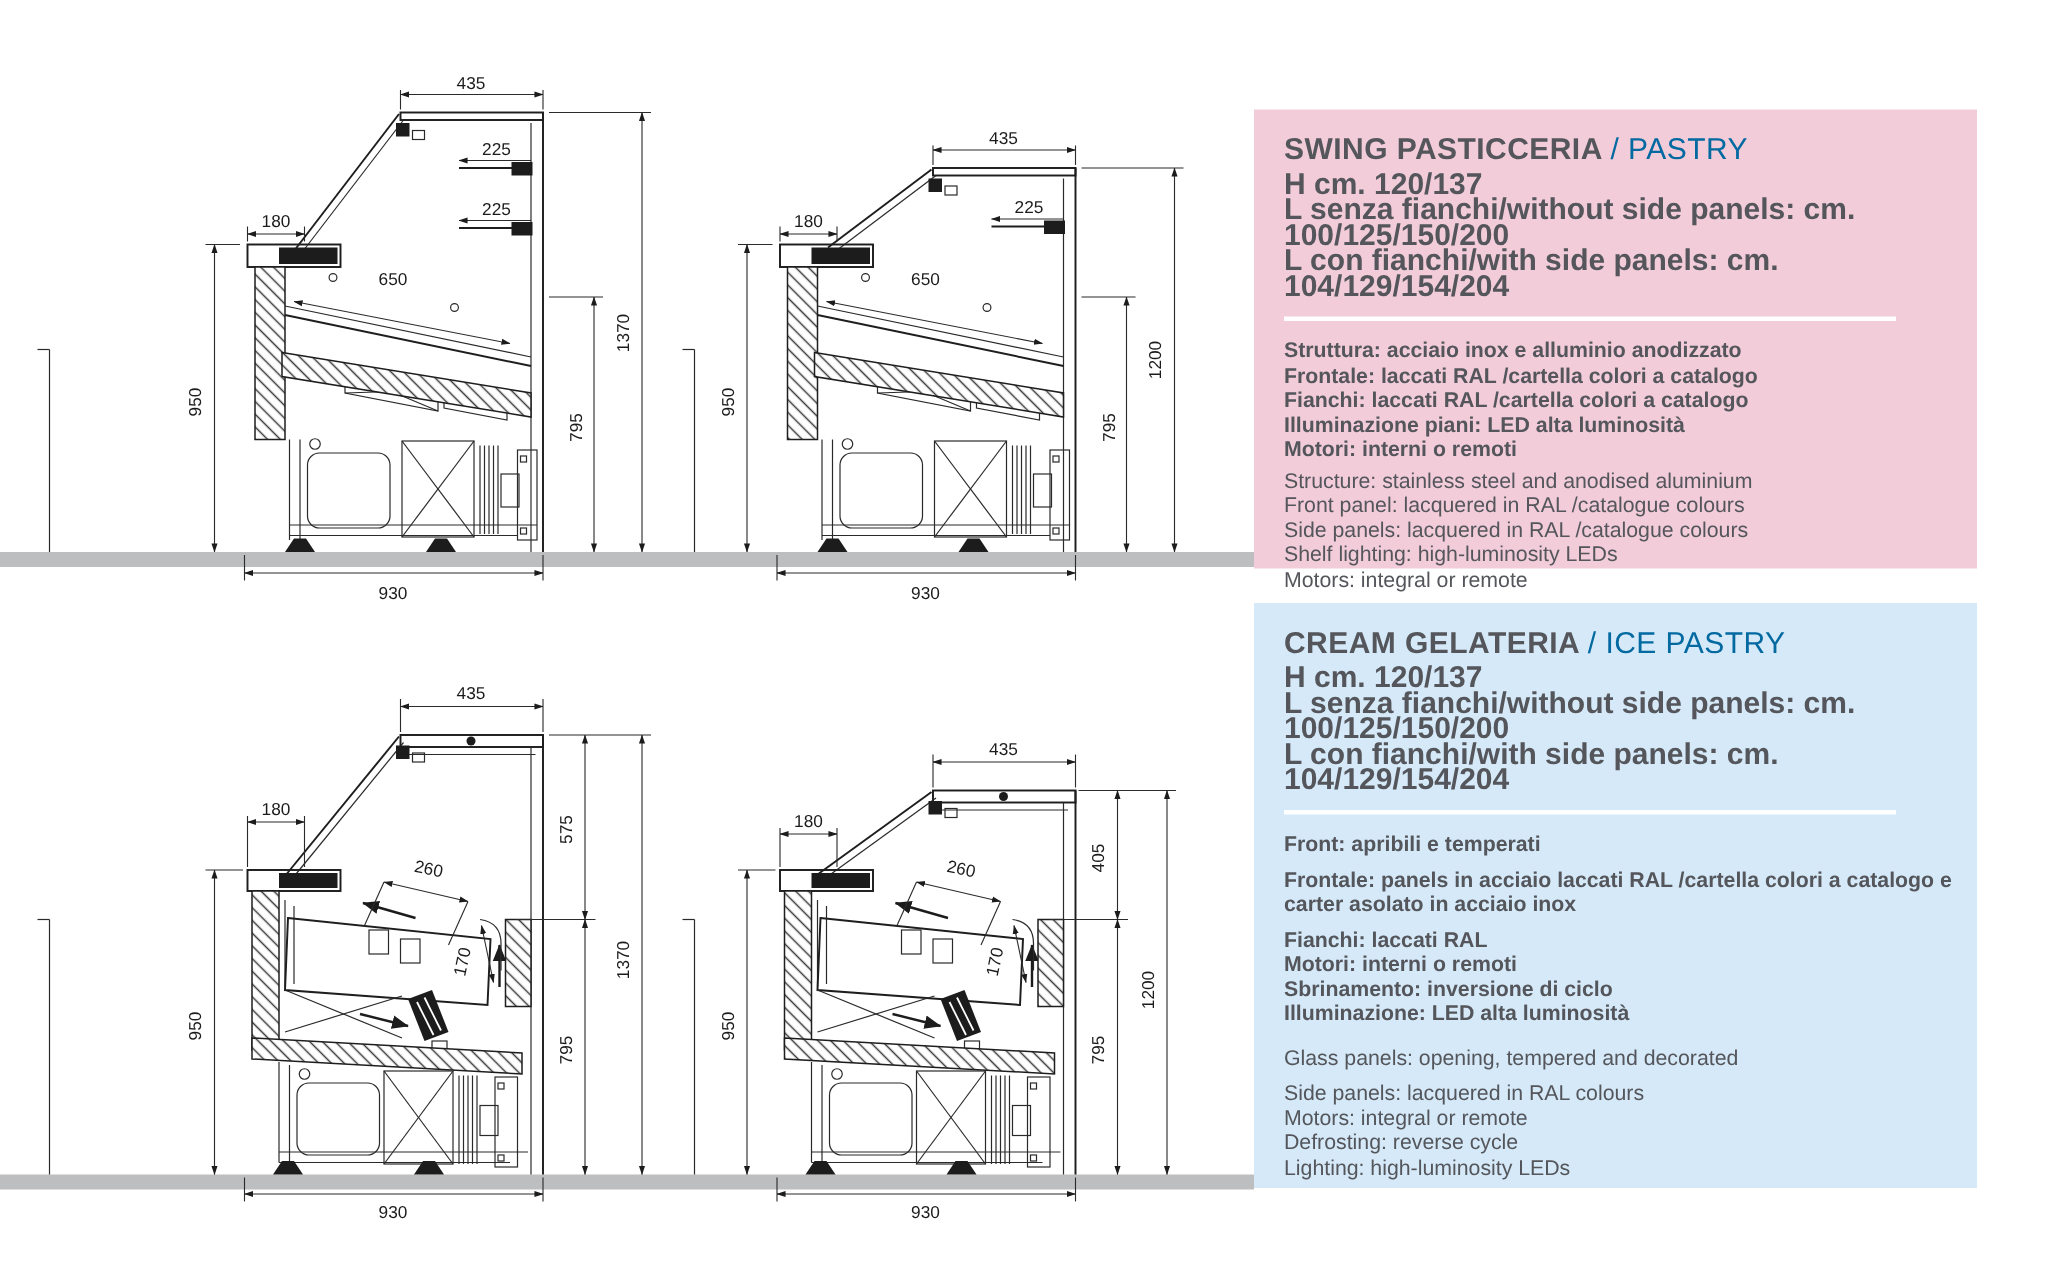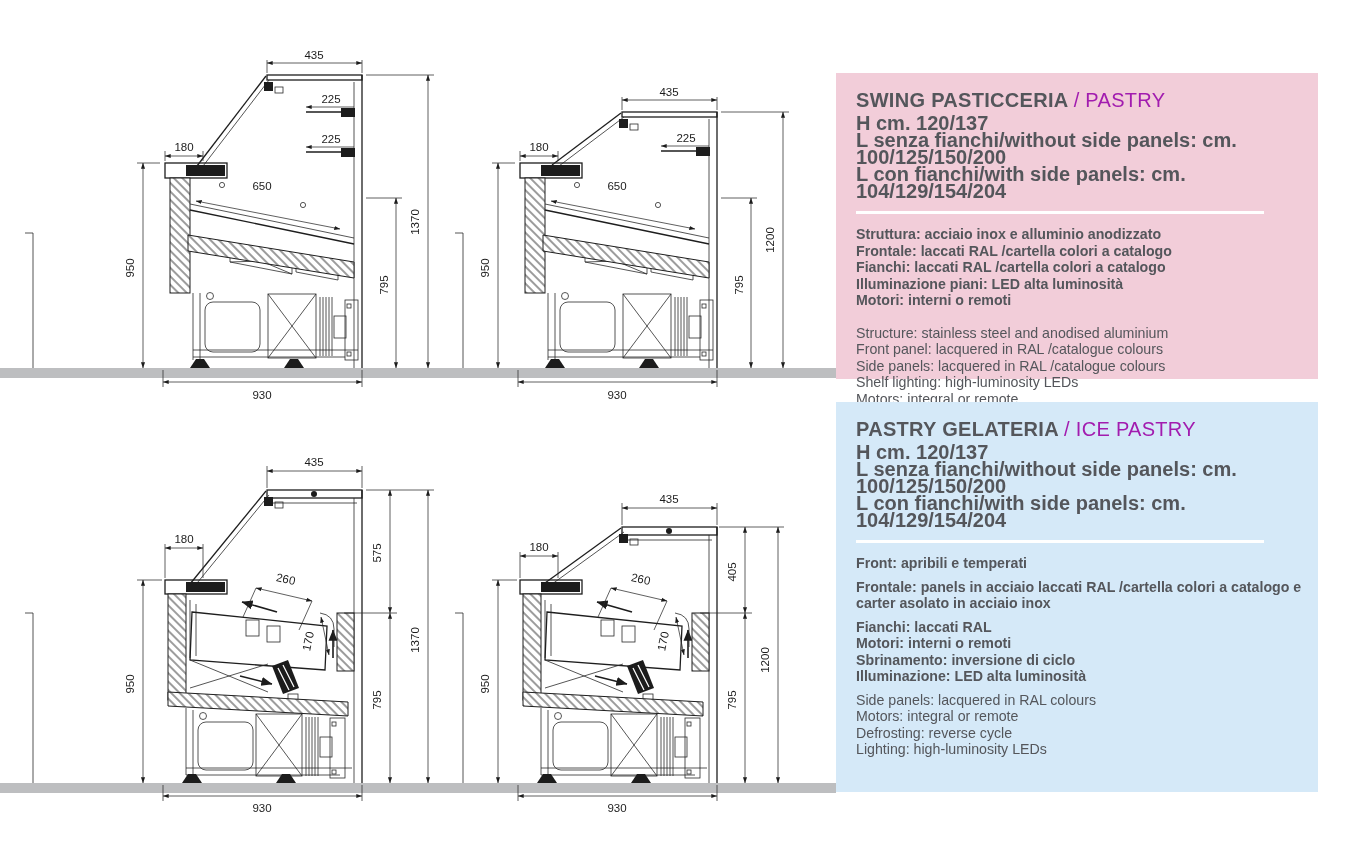--- a/index.html
+++ b/index.html
@@ -16,25 +16,25 @@
   .dk{fill:#1c1c1c;stroke:none;}
   .dt{font-family:"Liberation Sans",sans-serif;font-size:11.5px;fill:#1c1c1c;text-anchor:middle;}
 
   
   .panel{position:absolute;left:836px;width:482px;box-sizing:border-box;
          padding:15px 10px 0 20px;color:#54565b;}
   .panel.pink{top:73px;height:306px;background:#f2cdd9;}
   .panel.blue{top:402px;height:390px;background:#d5e9f8;}
   .ttl{margin:0 0 3px 0;font-size:20px;letter-spacing:.3px;line-height:24px;}
   .ttl .tb{font-weight:bold;}
-  .ttl .tl{font-weight:normal;color:#a21caf;}
+  .ttl .tl{font-weight:normal;color:#0369a1;}
   .sizes{font-weight:bold;font-size:20px;line-height:17px;white-space:pre-line;}
   .rule{height:3px;background:#ffffff;width:408px;margin:11px 0 12px 0;}
   .specs{font-size:14.2px;line-height:16.5px;white-space:pre-line;}
-  .specs.b{font-weight:bold;margin-bottom:16px;}
+  .specs.b{font-weight:bold;margin-bottom:4px;}
   .panel.blue p{margin:0 0 7px 0;font-size:14.2px;line-height:16.5px;white-space:pre-line;}
   .panel.blue p.b{font-weight:bold;}
   .panel.blue p.gap{margin-top:13px;}
 </style>
 </head>
 <body>
 
 <div class="page">
 
 <svg class="drawings-svg" width="1364" height="854" viewBox="0 0 1364 854">
@@ -431,30 +431,31 @@
 Illuminazione piani: LED alta luminosità
 Motori: interni o remoti</div>
   <div class="specs">Structure: stainless steel and anodised aluminium
 Front panel: lacquered in RAL /catalogue colours
 Side panels: lacquered in RAL /catalogue colours
 Shelf lighting: high-luminosity LEDs
 Motors:  integral or remote</div>
 </section>
 
 <section class="panel blue">
-  <h2 class="ttl"><span class="tb">PASTRY GELATERIA</span> <span class="tl">/ ICE PASTRY</span></h2>
+  <h2 class="ttl"><span class="tb">CREAM GELATERIA</span> <span class="tl">/ ICE PASTRY</span></h2>
   <div class="sizes">H  cm. 120/137
 L  senza fianchi/without side panels: cm. 100/125/150/200
 L  con fianchi/with side panels: cm. 104/129/154/204</div>
   <div class="rule"></div>
   <p class="b">Front: apribili e temperati</p>
   <p class="b">Frontale: panels in acciaio laccati RAL /cartella colori a catalogo e carter asolato in acciaio inox</p>
   <p class="b">Fianchi: laccati RAL
 Motori: interni o remoti
 Sbrinamento: inversione di ciclo
 Illuminazione: LED alta luminosità</p>
+  <p class="gap">Glass panels: opening, tempered and decorated</p>
   <p>Side panels: lacquered in RAL colours
 Motors: integral or remote
 Defrosting: reverse cycle
 Lighting: high-luminosity LEDs</p>
 </section>
 
 </div>
 
 </body></html>

